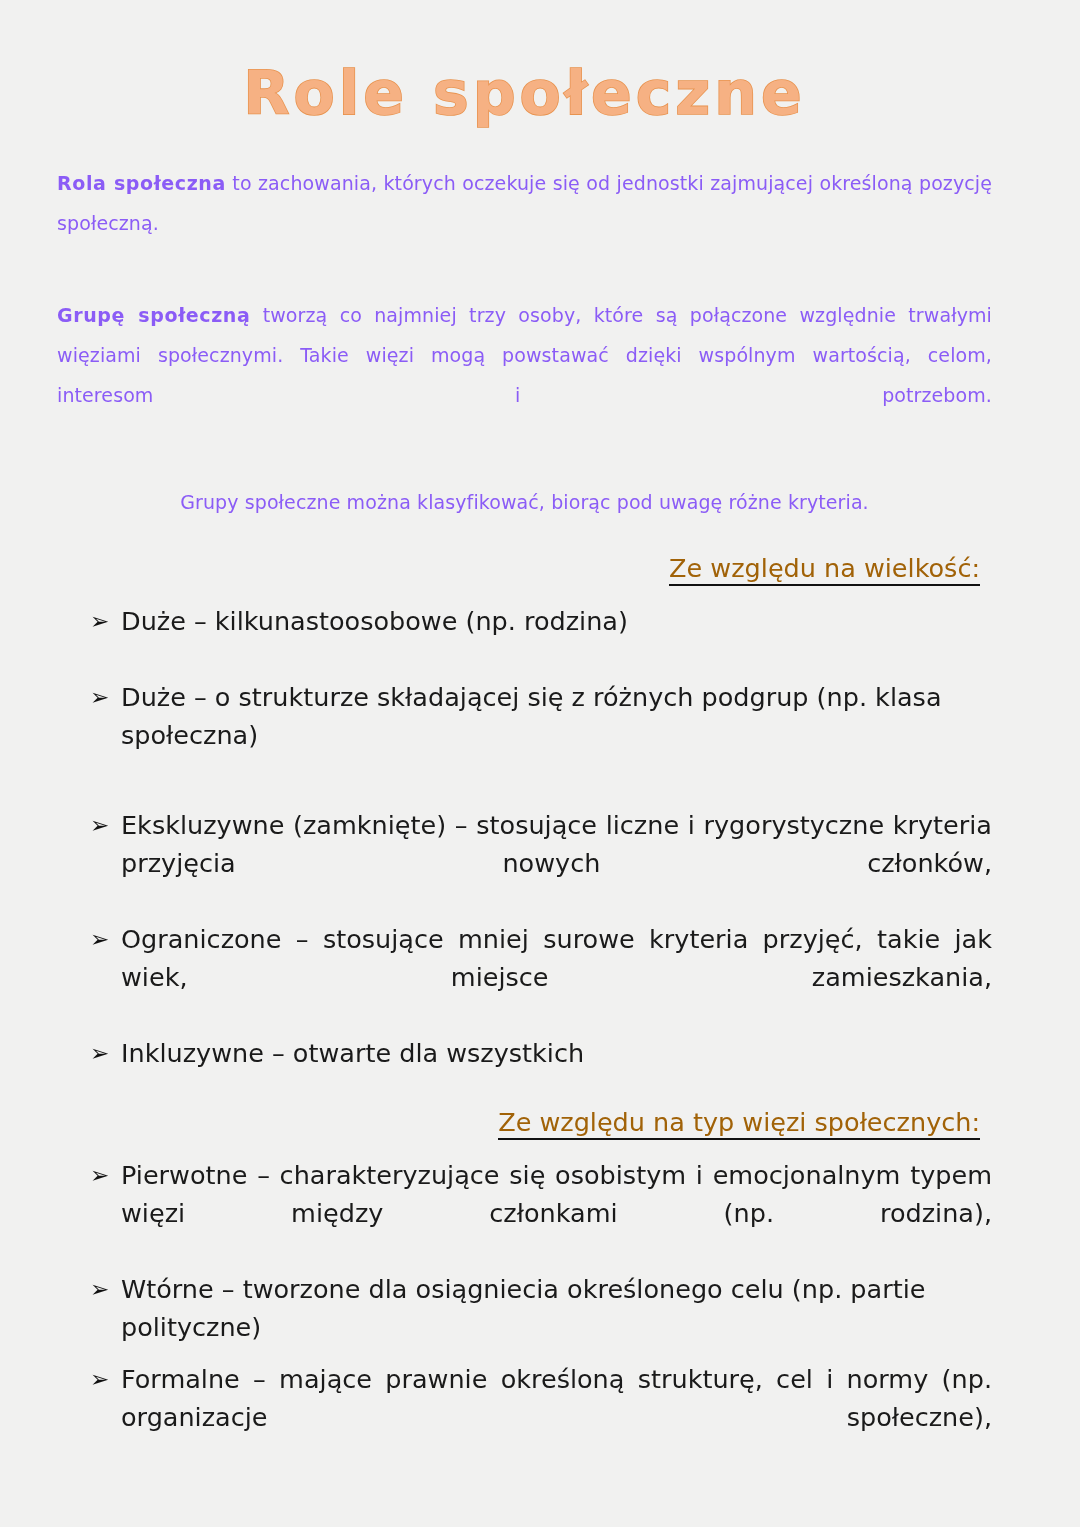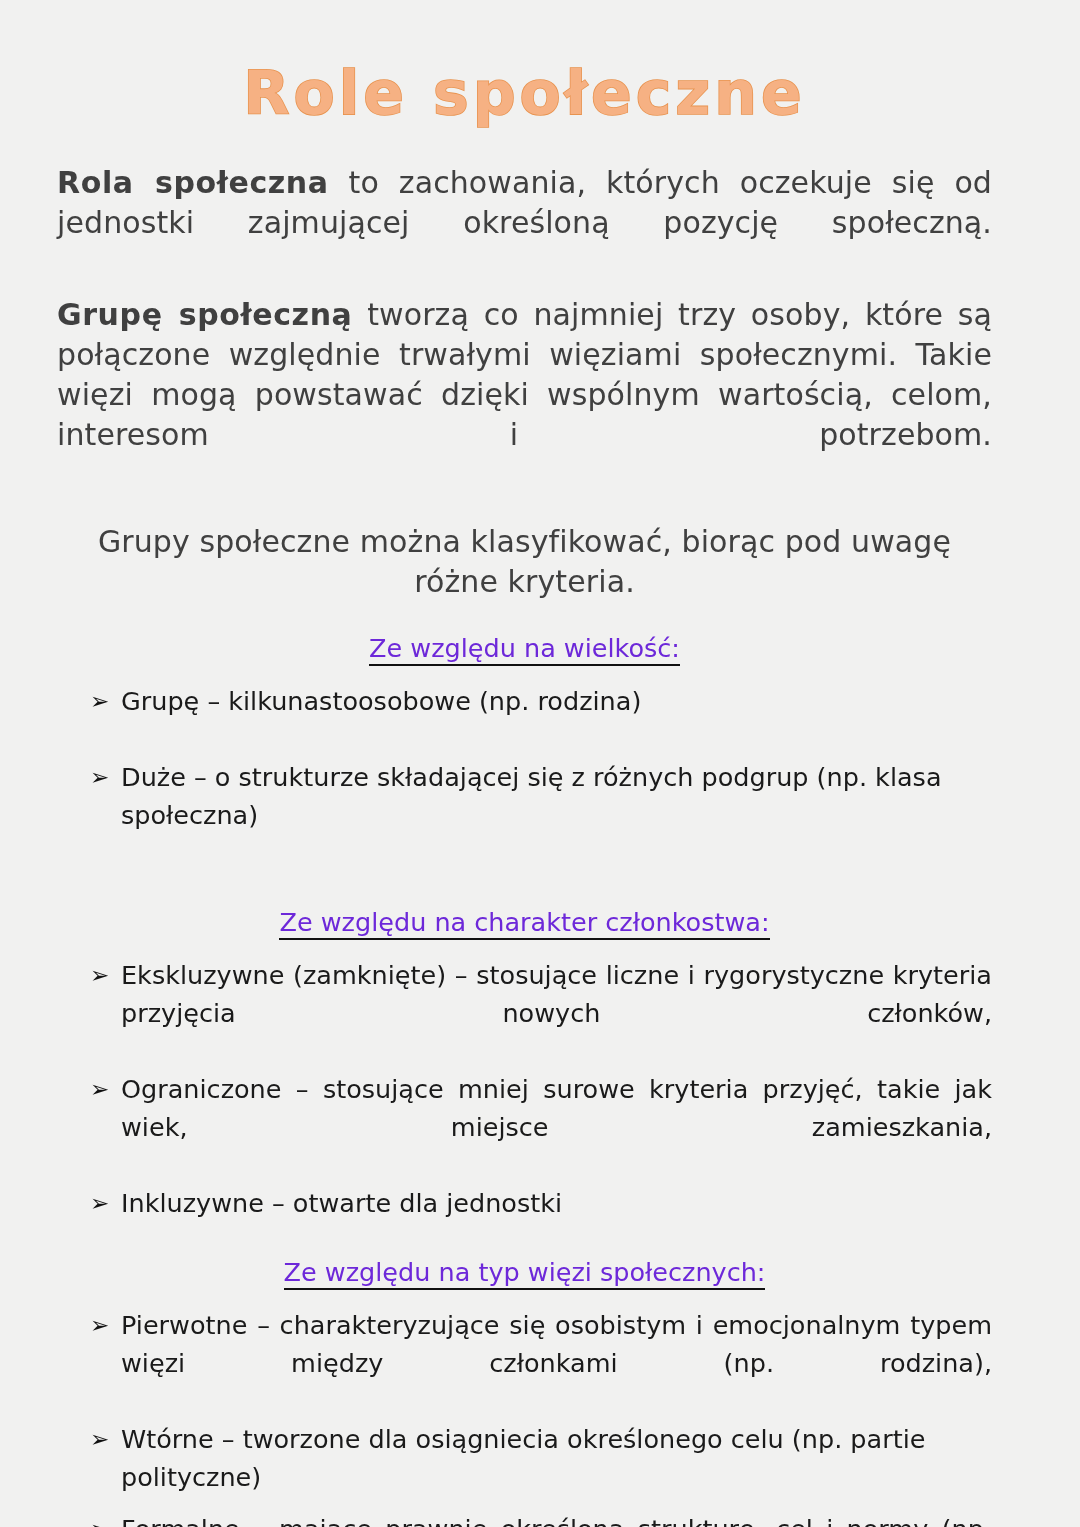--- a/index.html
+++ b/index.html
@@ -37,44 +37,44 @@
     color: #f6b183;
     -webkit-text-stroke: 1.6px #e8934f;
     paint-order: stroke fill;
     text-rendering: optimizeLegibility;
   }
 
   
   .para {
     margin: 0;
     padding: 0;
-    font-size: 30px;
+    font-size: 19px;
     line-height: 40px;
-    color: #404040;
+    color: #8b5cf6;
     text-align: justify;
     text-justify: inter-word;
     letter-spacing: 0.1px;
   }
   .para .lead {
     font-weight: 700;
     letter-spacing: 0.6px;
   }
   .para.p1 { margin-top: 38px; }
   .para.p2 { margin-top: 12px; }
   .para.p3 { margin-top: 27px; text-align: center; }
 
   
   .section-heading {
-    margin: 4px;
+    margin: 12px;
     padding: 0;
     font-size: 25.5px;
     line-height: 40px;
     font-weight: 400;
-    color: #6d28d9;
-    text-align: center;
+    color: #a16207;
+    text-align: right;
   }
   .section-heading .ul {
     border-bottom: 2px solid #111;
     padding-bottom: 1px;
   }
   .sec-gap-a { margin-top: 26px; }
   .sec-gap-b { margin-top: 30px; }
 
   
   .bullets {
@@ -126,29 +126,28 @@
   <h1 class="doc-title">Role społeczne</h1>
 
   <p class="para p1"><span class="lead">Rola społeczna</span><span> to zachowania, których oczekuje się od jednostki zajmującej określoną pozycję społeczną.</span></p>
 
   <p class="para p2"><span class="lead">Grupę społeczną</span><span> tworzą co najmniej trzy osoby, które są połączone względnie trwałymi więziami społecznymi. Takie więzi mogą powstawać dzięki wspólnym wartością, celom, interesom i potrzebom.</span></p>
 
   <p class="para p3">Grupy społeczne można klasyfikować, biorąc pod uwagę różne kryteria.</p>
 
   <div class="section-heading sec-gap-a"><span class="ul">Ze względu na wielkość:</span></div>
   <ul class="bullets">
-    <li><span class="arrow">➢</span><span class="txt">Grupę – kilkunastoosobowe (np. rodzina)</span></li>
+    <li><span class="arrow">➢</span><span class="txt">Duże – kilkunastoosobowe (np. rodzina)</span></li>
     <li><span class="arrow">➢</span><span class="txt">Duże – o strukturze składającej się z różnych podgrup (np. klasa społeczna)</span></li>
   </ul>
 
-  <div class="section-heading sec-gap-b"><span class="ul">Ze względu na charakter członkostwa:</span></div>
   <ul class="bullets">
     <li class="just"><span class="arrow">➢</span><span class="txt">Ekskluzywne (zamknięte) – stosujące liczne i rygorystyczne kryteria przyjęcia nowych członków,</span></li>
     <li class="just"><span class="arrow">➢</span><span class="txt">Ograniczone – stosujące mniej surowe kryteria przyjęć, takie jak wiek, miejsce zamieszkania,</span></li>
-    <li class="nostretch"><span class="arrow">➢</span><span class="txt">Inkluzywne – otwarte dla jednostki</span></li>
+    <li class="nostretch"><span class="arrow">➢</span><span class="txt">Inkluzywne – otwarte dla wszystkich</span></li>
   </ul>
 
   <div class="section-heading sec-gap-b"><span class="ul">Ze względu na typ więzi społecznych:</span></div>
   <ul class="bullets">
     <li class="just"><span class="arrow">➢</span><span class="txt">Pierwotne – charakteryzujące się osobistym i emocjonalnym typem więzi między członkami (np. rodzina),</span></li>
     <li class="nostretch"><span class="arrow">➢</span><span class="txt">Wtórne – tworzone dla osiągniecia określonego celu (np. partie polityczne)</span></li>
   </ul>
 
   <ul class="bullets">
     <li class="just"><span class="arrow">➢</span><span class="txt">Formalne – mające prawnie określoną strukturę, cel i normy (np. organizacje społeczne),</span></li>

